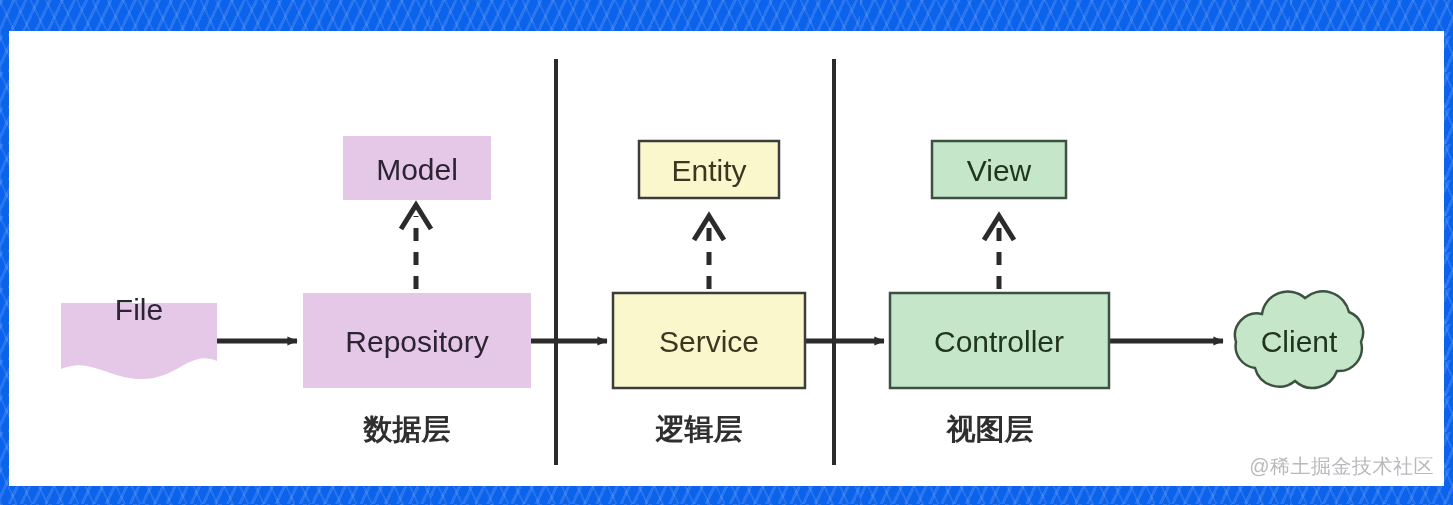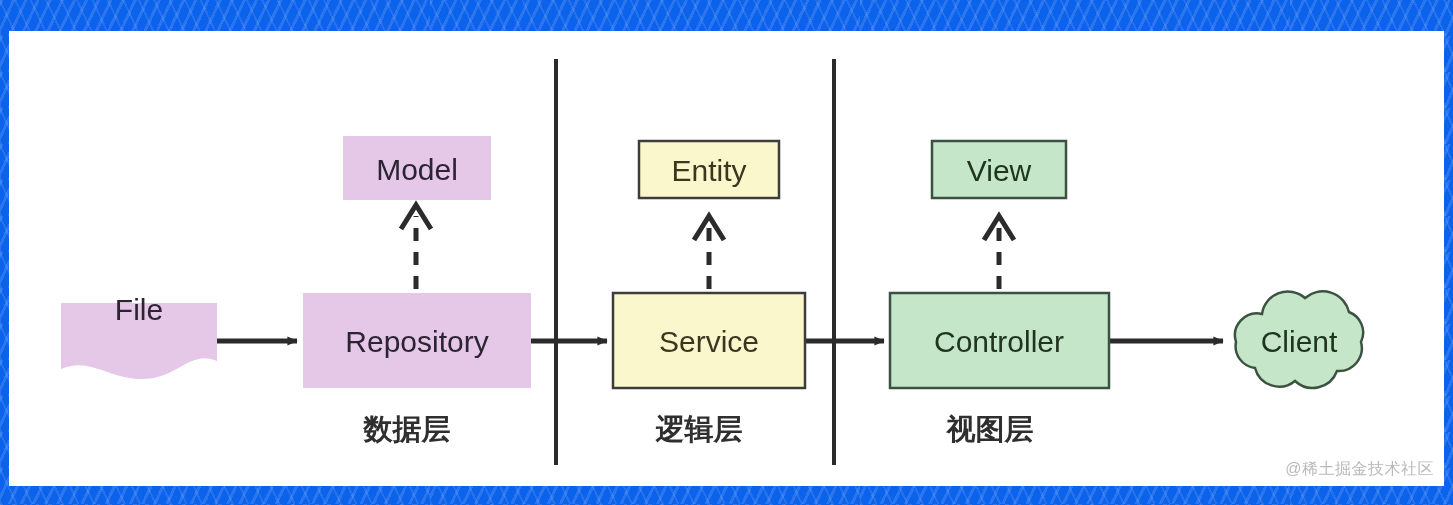--- a/index.html
+++ b/index.html
@@ -47,21 +47,21 @@
     font-size: 29px;
     font-weight: bold;
     fill: #2f2f2f;
     text-anchor: middle;
     dominant-baseline: central;
     font-family: "Liberation Sans", "DejaVu Sans", sans-serif;
   }
   .watermark {
     position: absolute;
     right: 10px; bottom: 6px;
-    font-size: 16px;
+    font-size: 20px;
     color: #b9b9bd;
     letter-spacing: 0.5px;
     font-family: "Liberation Sans", "DejaVu Sans", sans-serif;
     white-space: nowrap;
   }
 </style>
 </head>
 <body>
 
 <div id="frame">

